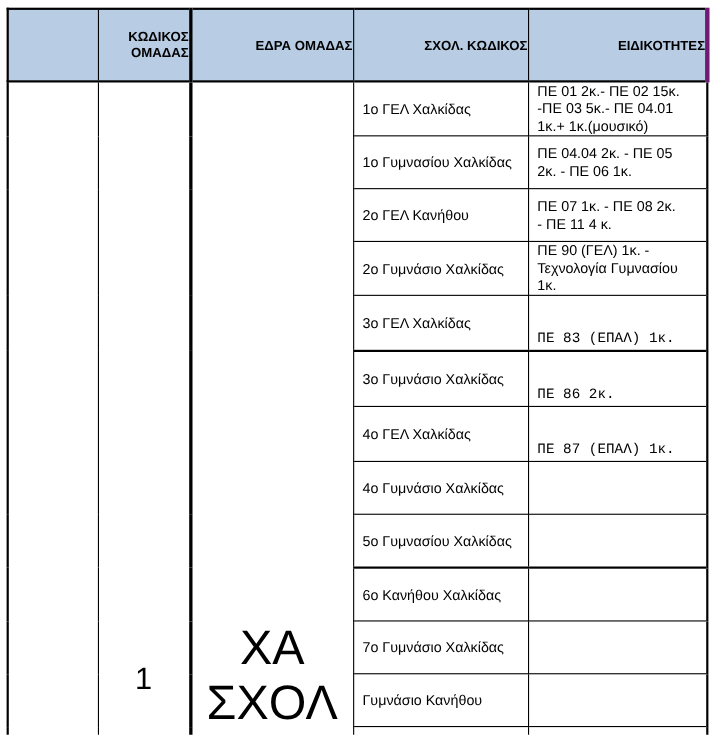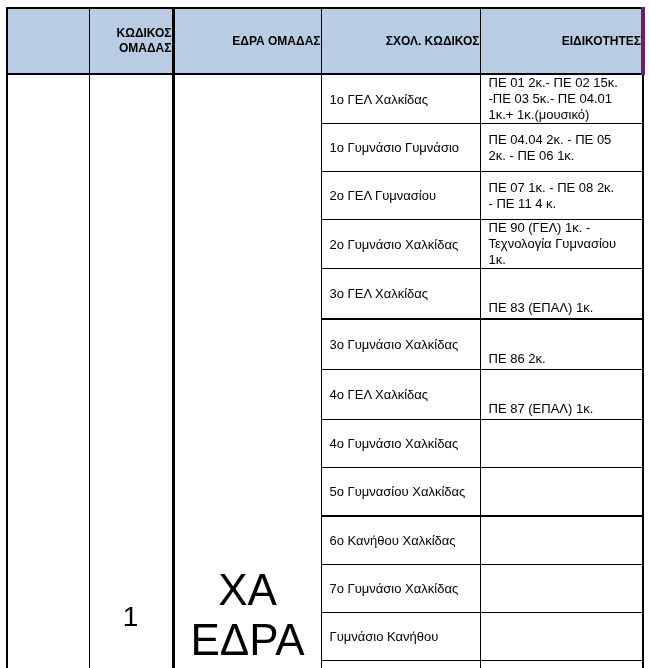--- a/index.html
+++ b/index.html
@@ -82,20 +82,21 @@
     td.spec {
       font-size: 13px;
       padding-left: 8px;
       padding-right: 20px;
       line-height: 16px;
       height: 47px;
     }
     td.spec.bottom {
       vertical-align: bottom;
       padding-bottom: 2px;
+      font-family: Liberation Mono, monospace;
     }
     tr.thick-top td.unit,
     tr.thick-top td.spec {
       border-top: 2px solid #000;
     }
     td.first-col {
       border-left: 2px solid #000;
       border-bottom: none;
     }
     td.spec { border-right: 2px solid #000; }
@@ -123,31 +124,31 @@
         <th class="c5h">ΕΙΔΙΚΟΤΗΤΕΣ</th>
       </tr>
     </thead>
     <tbody>
       <tr class="thick-top">
         <td class="first-col" rowspan="13"></td>
         <td class="code" rowspan="13">
           <span class="code-val">1</span>
         </td>
         <td class="seat" rowspan="13">
-          <span class="seat-val"><span>ΧΑ</span><br><span>ΕΔΡΑ</span></span>
+          <span class="seat-val"><span>ΧΑ</span><br><span>ΣΧΟΛ</span></span>
         </td>
         <td class="unit">1ο ΓΕΛ Χαλκίδας</td>
         <td class="spec"> ΠΕ 01 2κ.- ΠΕ 02 15κ. -ΠΕ 03 5κ.- ΠΕ 04.01 1κ.+ 1κ.(μουσικό)</td>
       </tr>
       <tr>
-        <td class="unit">1ο Γυμνάσιο Γυμνάσιο</td>
+        <td class="unit">1ο Γυμνασίου Χαλκίδας</td>
         <td class="spec"> ΠΕ 04.04 2κ. - ΠΕ 05 2κ. - ΠΕ 06 1κ.</td>
       </tr>
       <tr>
-        <td class="unit">2ο ΓΕΛ Γυμνασίου</td>
+        <td class="unit">2ο ΓΕΛ Κανήθου</td>
         <td class="spec"> ΠΕ 07 1κ. - ΠΕ 08 2κ. - ΠΕ 11 4 κ.</td>
       </tr>
       <tr>
         <td class="unit">2ο Γυμνάσιο Χαλκίδας</td>
         <td class="spec"> ΠΕ 90 (ΓΕΛ) 1κ. - Τεχνολογία Γυμνασίου 1κ.</td>
       </tr>
       <tr>
         <td class="unit">3ο ΓΕΛ Χαλκίδας</td>
         <td class="spec bottom">ΠΕ 83 (ΕΠΑΛ) 1κ.</td>
       </tr>

